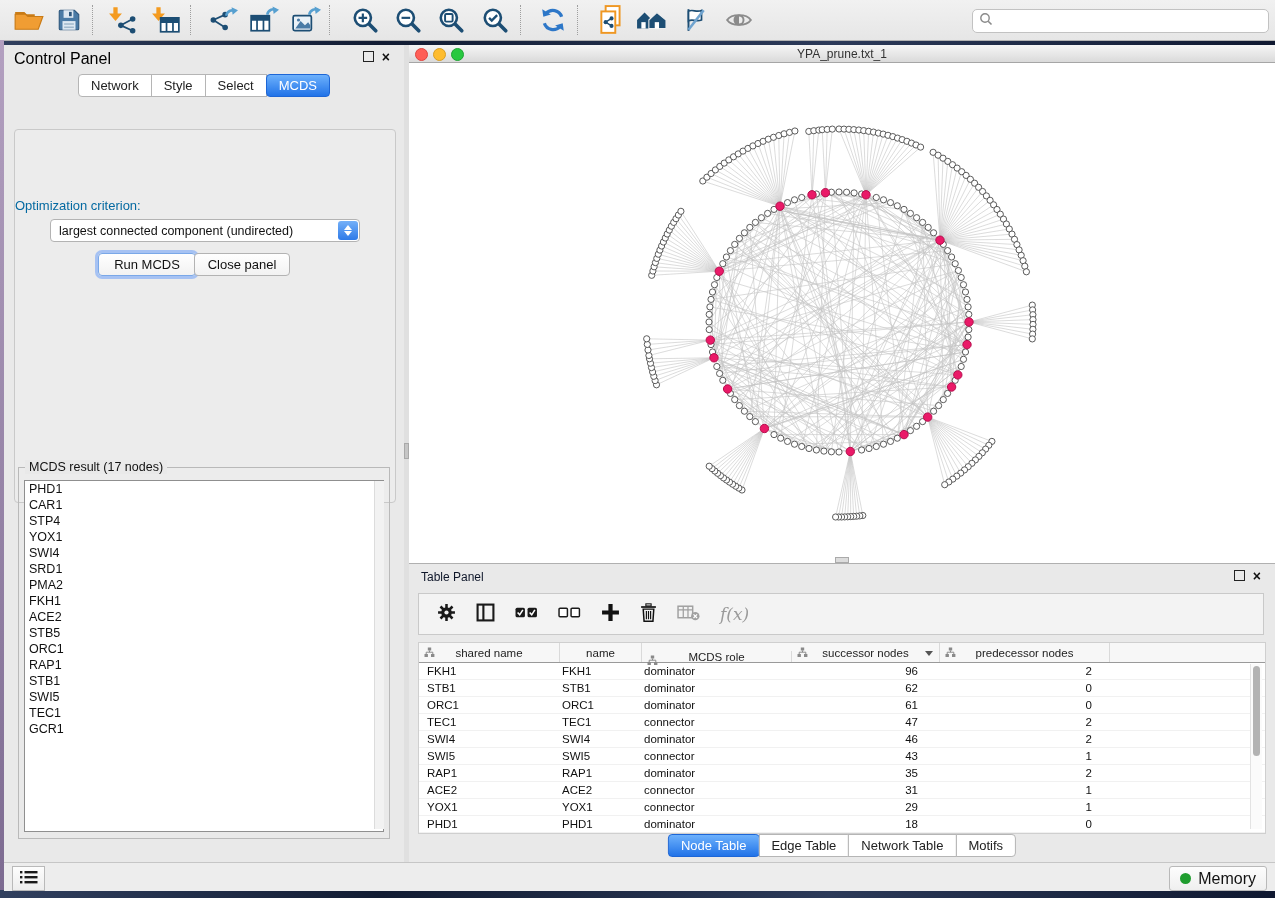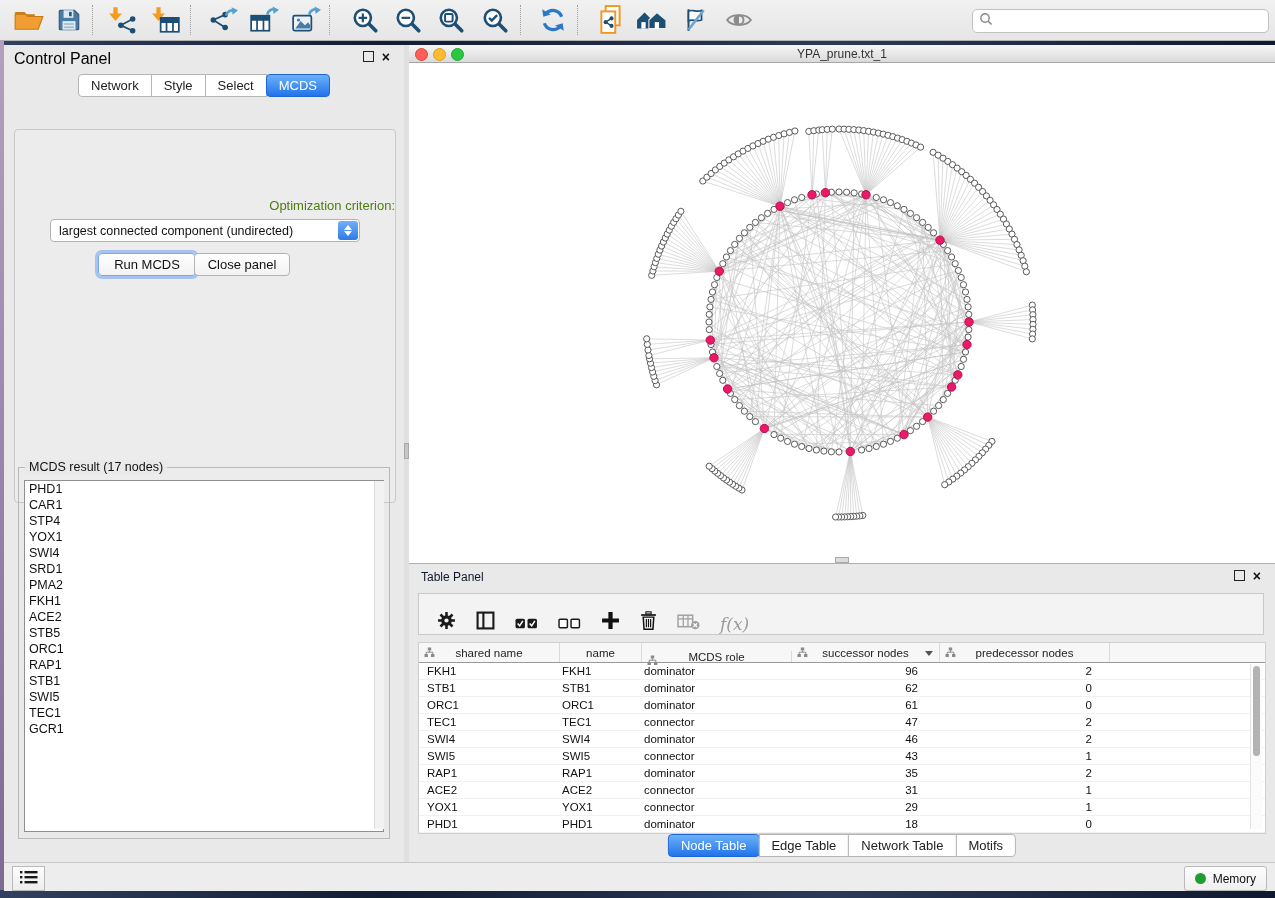--- a/index.html
+++ b/index.html
@@ -23,21 +23,21 @@
   .winbtns{display:flex;gap:8px;align-items:center}
   .float-btn{width:9px;height:9px;border:1.4px solid #222}
   .close-btn{font-size:14px;font-weight:bold;color:#111;line-height:10px}
   .seg-wrap{display:flex}
   .seg-tab{height:21px;line-height:21px;padding:0 12px;font-size:13px;background:#fff;
            border:1px solid #b5b5b5;margin-left:-1px;color:#222;cursor:default}
   .seg-tab:first-child{border-radius:4px 0 0 4px;margin-left:0}
   .seg-tab:last-child{border-radius:0 4px 4px 0}
   .seg-tab.active{background:linear-gradient(#6db1fc,#2173e8);color:#fff;border-color:#1d66d6;border-radius:4px}
   #cp-inner{left:10px;top:84px;width:380px;height:372px;background:#ececec;border:1px solid #c9c9c9;border-radius:4px}
-  #opt-label{left:0;top:68px;width:380px;text-align:right;font-size:13px;color:#4d7c0f}
+  #opt-label{left:0;top:68px;width:380px;text-align:left;font-size:13px;color:#0369a1}
   #criterion{left:35px;top:89px;width:310px;height:23px;background:#fff;border:1px solid #b3b3b3;border-radius:4px;
              display:flex;align-items:center;font-size:12.5px;color:#111;padding-left:8px;box-sizing:border-box}
   #stepper{position:absolute;right:1px;top:1px;width:20px;height:19px;border-radius:3px;
            background:linear-gradient(#74b0f8,#2e7ae8);display:flex;flex-direction:column;
            align-items:center;justify-content:center;gap:1px}
   .btn{height:23px;background:linear-gradient(#ffffff,#f2f2f2);border:1px solid #b3b3b3;border-radius:4px;
        font-size:13px;color:#111;display:flex;align-items:center;justify-content:center;box-sizing:border-box}
   .btn.focusring{box-shadow:0 0 0 3px rgba(110,160,250,.55);border-color:#7aa8e8}
   #group{left:14px;top:422px;width:370px;height:370px;border:1px solid #b9b9b9}
   #group-legend{position:absolute;top:-8px;left:6px;background:#e9e9e9;padding:0 4px;font-size:12.5px;color:#111}
@@ -52,21 +52,21 @@
   #net-panel{left:409px;top:45px;width:866px;height:518px;background:#fff}
   #net-titlebar{left:0;top:0;width:866px;height:17px;background:linear-gradient(#f6f6f6,#dadada);
                 border-bottom:1px solid #a6a6a6;display:flex;align-items:center}
   .light{width:11px;height:11px;border-radius:50%;position:absolute;top:3px}
   #net-title{width:100%;text-align:center;font-size:12px;color:#333}
   #network-graph{position:absolute;left:0;top:17px}
   #net-handle{left:426px;top:512px;width:14px;height:6px;background:#dcdcdc;border:1px solid #aaa;box-sizing:border-box}
   
   #table-panel{left:409px;top:563px;width:866px;height:299px;background:#e9e9e9;border-top:1px solid #b0b0b0}
   #tp-toolbar{left:9px;top:29px;width:846px;height:42px;background:#f3f3f3;border:1px solid #c9c9c9;
-              display:flex;align-items:flex-end;gap:20px;padding-left:18px;box-sizing:border-box}
+              display:flex;align-items:center;gap:20px;padding-left:18px;box-sizing:border-box}
   .fx{font:italic 17px "DejaVu Serif",serif;color:#9a9a9a}
   #node-table{left:9px;top:78px;width:846px;height:190px;background:#fff;border:1px solid #cfcfcf;overflow:hidden}
   #thead{display:flex;height:19px;background:#f7f7f7;border-bottom:1px solid #9a9a9a}
   .th{position:relative;border-right:1px solid #dadada;display:flex;align-items:center;justify-content:center;
       font-size:11.5px;color:#222;box-sizing:border-box}
   .th .hicon{position:absolute;left:5px;top:4px}
   .th .chev{position:absolute;right:6px;top:8px;width:0;height:0;border-left:4px solid transparent;
             border-right:4px solid transparent;border-top:5px solid #555}
   .trow{display:flex;height:16px;border-bottom:1px solid #f1f1f1;font-size:11.5px;color:#111;align-items:center}
   .c0{width:135px;padding-left:8px;box-sizing:border-box}
@@ -75,21 +75,21 @@
   .c3{width:148px;text-align:right;padding-right:16px;box-sizing:border-box}
   .c4{width:170px;text-align:right;padding-right:12px;box-sizing:border-box}
   #tbl-scroll{position:absolute;right:3px;top:21px;width:11px;height:165px;background:#fbfbfb;border-left:1px solid #e3e3e3}
   #tbl-thumb{position:absolute;left:2px;top:2px;width:7px;height:90px;background:#b3b3b3;border-radius:4px}
   #tp-tabs{left:50%;transform:translateX(-50%);top:270px}
   
   #status-bar{left:4px;top:862px;width:1271px;height:28px;background:#ededed;border-top:1px solid #c6c6c6}
   #list-btn{left:8px;top:3px;width:31px;height:23px;border:1px solid #b9b9b9;background:linear-gradient(#fdfdfd,#ededed);
             display:flex;align-items:center;justify-content:center}
   #memory-btn{right:8px;top:3px;height:23px;padding:0 10px;border:1px solid #b9b9b9;border-radius:3px;
-              background:linear-gradient(#fdfdfd,#efefef);display:flex;align-items:center;gap:7px;font-size:12px;color:#111}
+              background:linear-gradient(#fdfdfd,#efefef);display:flex;align-items:center;gap:7px;font-size:16px;color:#111}
   #memory-dot{width:11px;height:11px;border-radius:50%;background:#1f9d2f}
 </style>
 </head>
 <body>
 
 <div id="toolbar" class="abs">
   <div class="abs tbtn" style="left:10px">
       <svg width="30" height="26" viewBox="0 0 26 22">
         <path d="M1 4h8l2 2h7v2H1z" fill="#c97b16"></path>
         <path d="M1 19V6h9l2 2h13l-4 11z" fill="#f09d33" stroke="#c97b16"></path>

